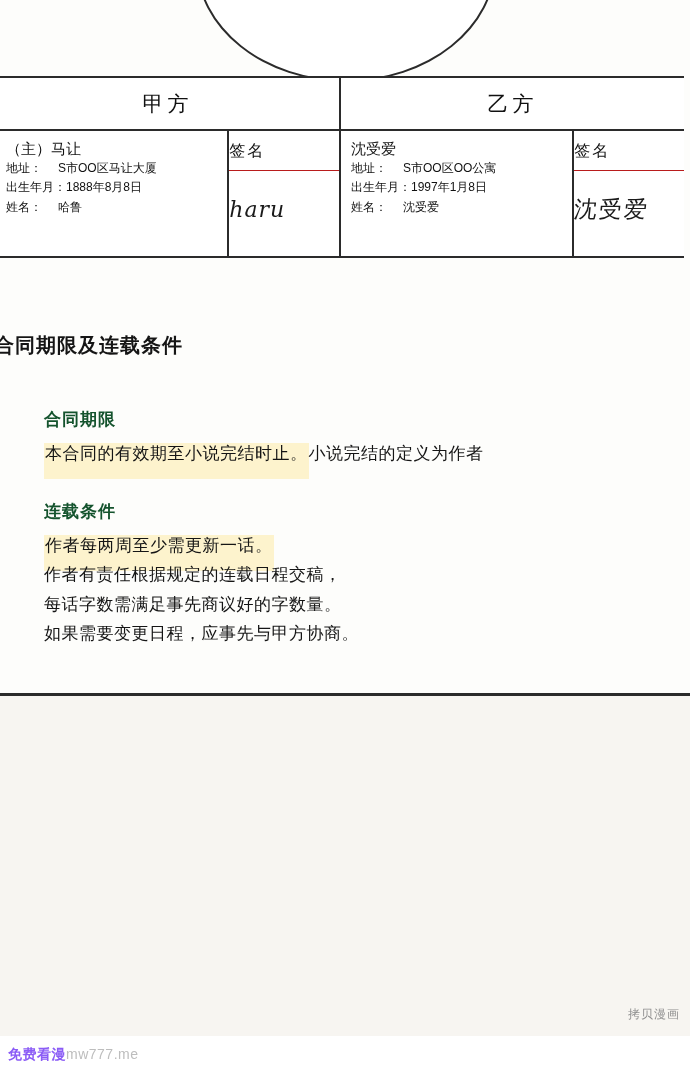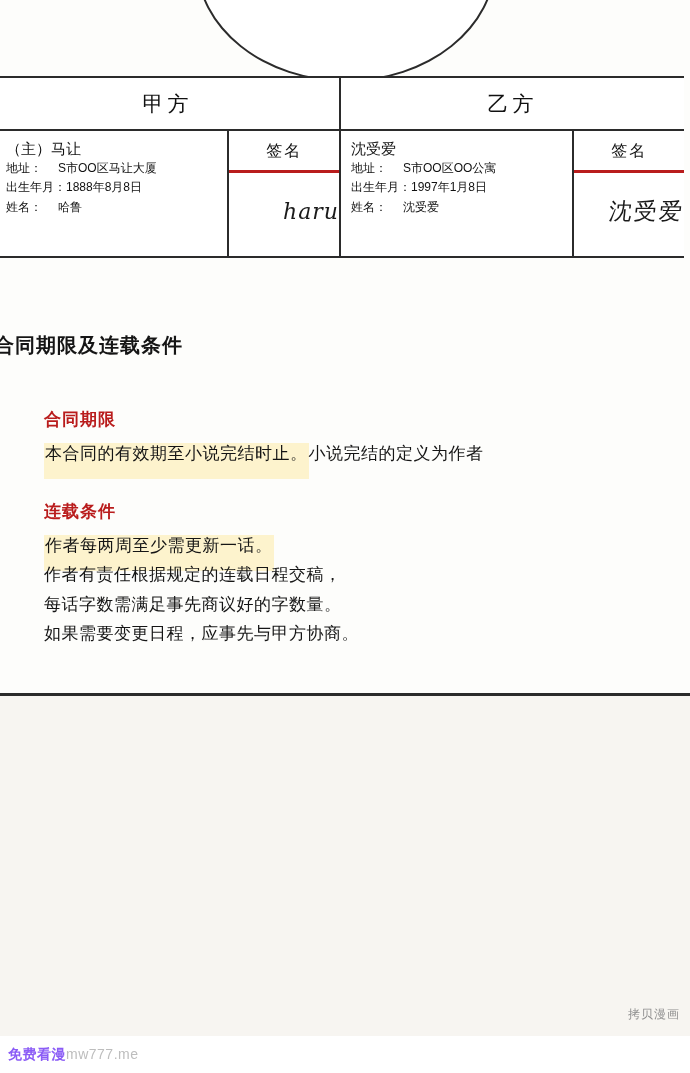--- a/index.html
+++ b/index.html
@@ -78,32 +78,32 @@
     border-right: 2px solid #2b2b2b;
     padding: 9px 10px 8px 10px;
     box-sizing: border-box;
   }
   .party-sign {
     width: 32%;
     box-sizing: border-box;
     position: relative;
   }
   .sign-label {
-    text-align: center;
+    text-align: left;
     font-size: 16px;
     letter-spacing: 2px;
     padding: 10px 0 8px 0;
-    border-bottom: 3px solid #b91c1c;
+    border-bottom: 1px solid #b91c1c;
     color: #111;
   }
   .sign-area {
     height: 76px;
     display: flex;
     align-items: center;
-    justify-content: flex-end;
+    justify-content: flex-start;
   }
   .sign-script {
     font-family: "DejaVu Serif", serif;
     font-style: italic;
     font-size: 22px;
     color: #1a1a1a;
     letter-spacing: 1px;
   }
   .sign-cjk {
     font-family: "DejaVu Serif", serif;
@@ -141,21 +141,21 @@
   .body-block {
     position: absolute;
     left: 44px;
     top: 408px;
     width: 600px;
   }
   .sub-title {
     font-size: 17px;
     font-weight: bold;
     margin: 0 0 8px 0;
-    color: #b91c1c;
+    color: #14532d;
     letter-spacing: 1px;
   }
   .para {
     font-size: 17px;
     line-height: 1.72;
     color: #151515;
     letter-spacing: 0.5px;
   }
   .hl {
     background: #fdf3cd;

